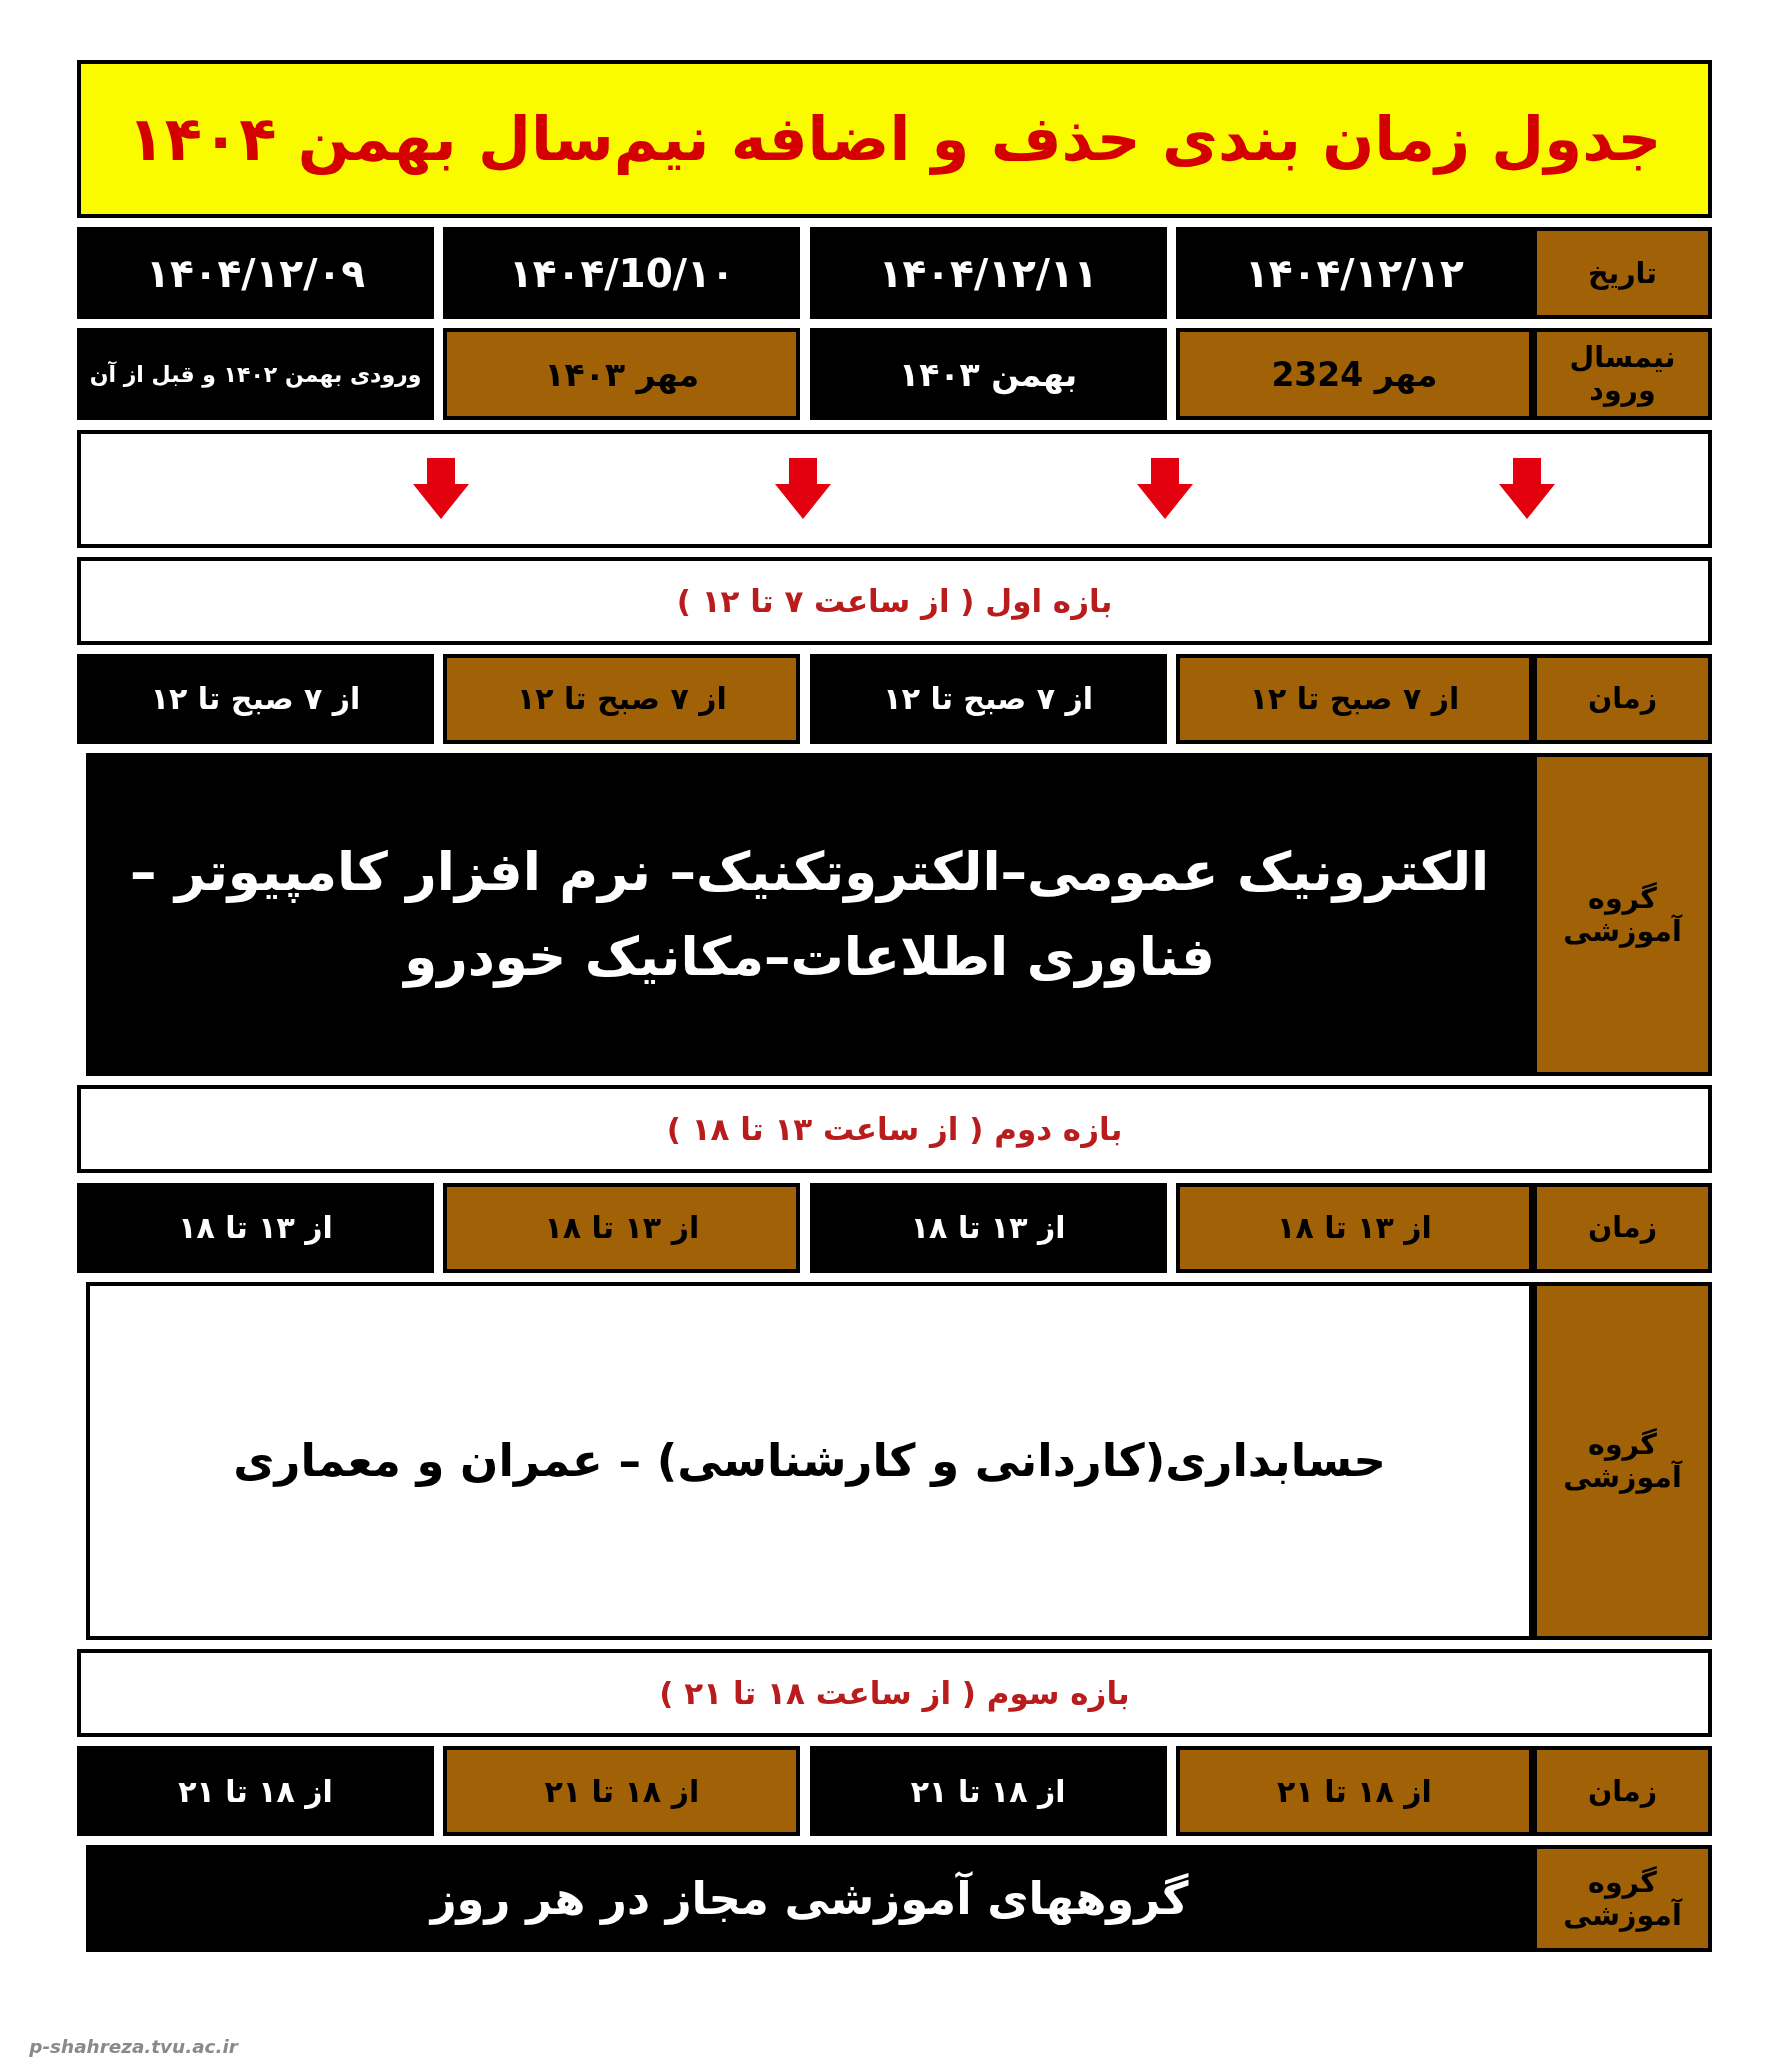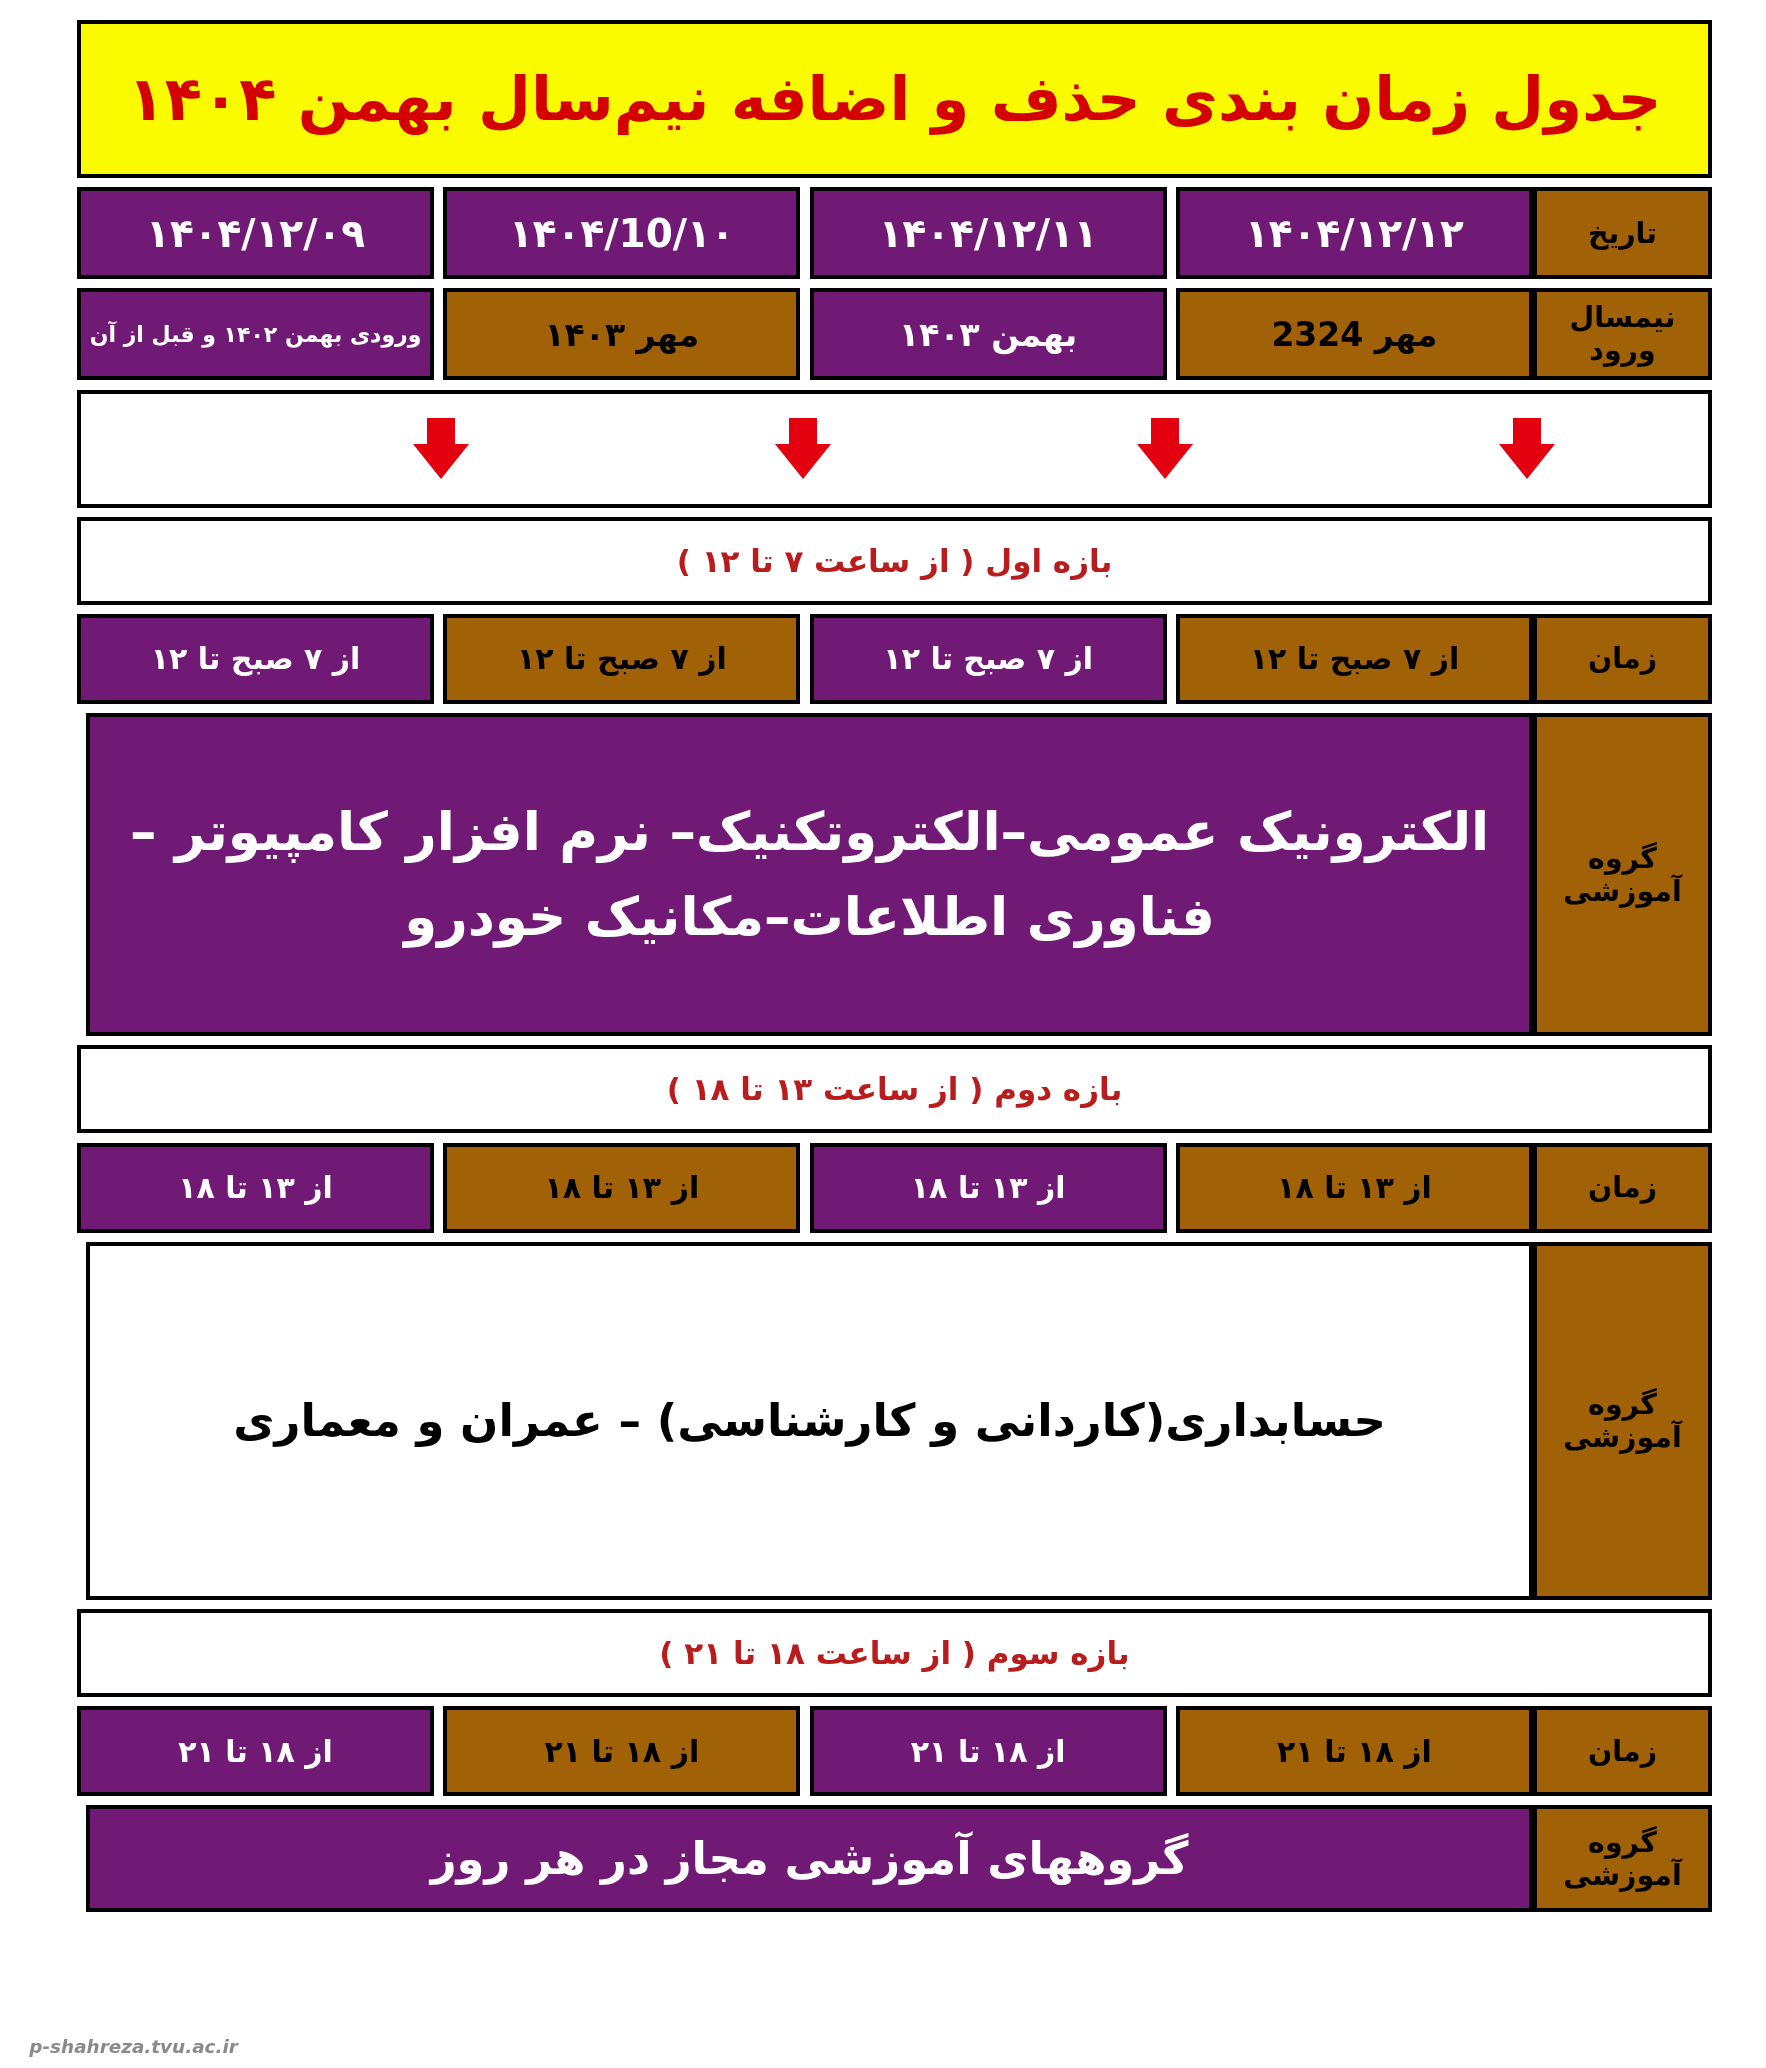--- a/index.html
+++ b/index.html
@@ -11,21 +11,21 @@
     width: 1767px;
     height: 2068px;
     font-family: "DejaVu Sans", sans-serif;
     overflow: hidden;
   }
   .page {
     position: relative;
     width: 1745px;
     height: 2068px;
     box-sizing: border-box;
-    padding: 20px 55px 37px 55px;
+    padding: 60px 55px 37px 55px;
   }
 
   
   .title-bar {
     background: #fbfb00;
     border: 4.6px solid #000000;
     height: 158px;
     display: flex;
     align-items: center;
     justify-content: center;
@@ -57,21 +57,21 @@
     box-sizing: border-box;
     display: flex;
     align-items: center;
     justify-content: center;
     text-align: center;
     background: #a16207;
     color: #000000;
     font-weight: bold;
   }
   .blue {
-    background: #701a75;
+    background: #000000;
     color: #ffffff;
   }
   .label-cell {
     width: 179px;
     flex: 0 0 179px;
     font-size: 28.5px;
     font-weight: bold;
   }
   .data-cell {
     flex: 1 1 0;

